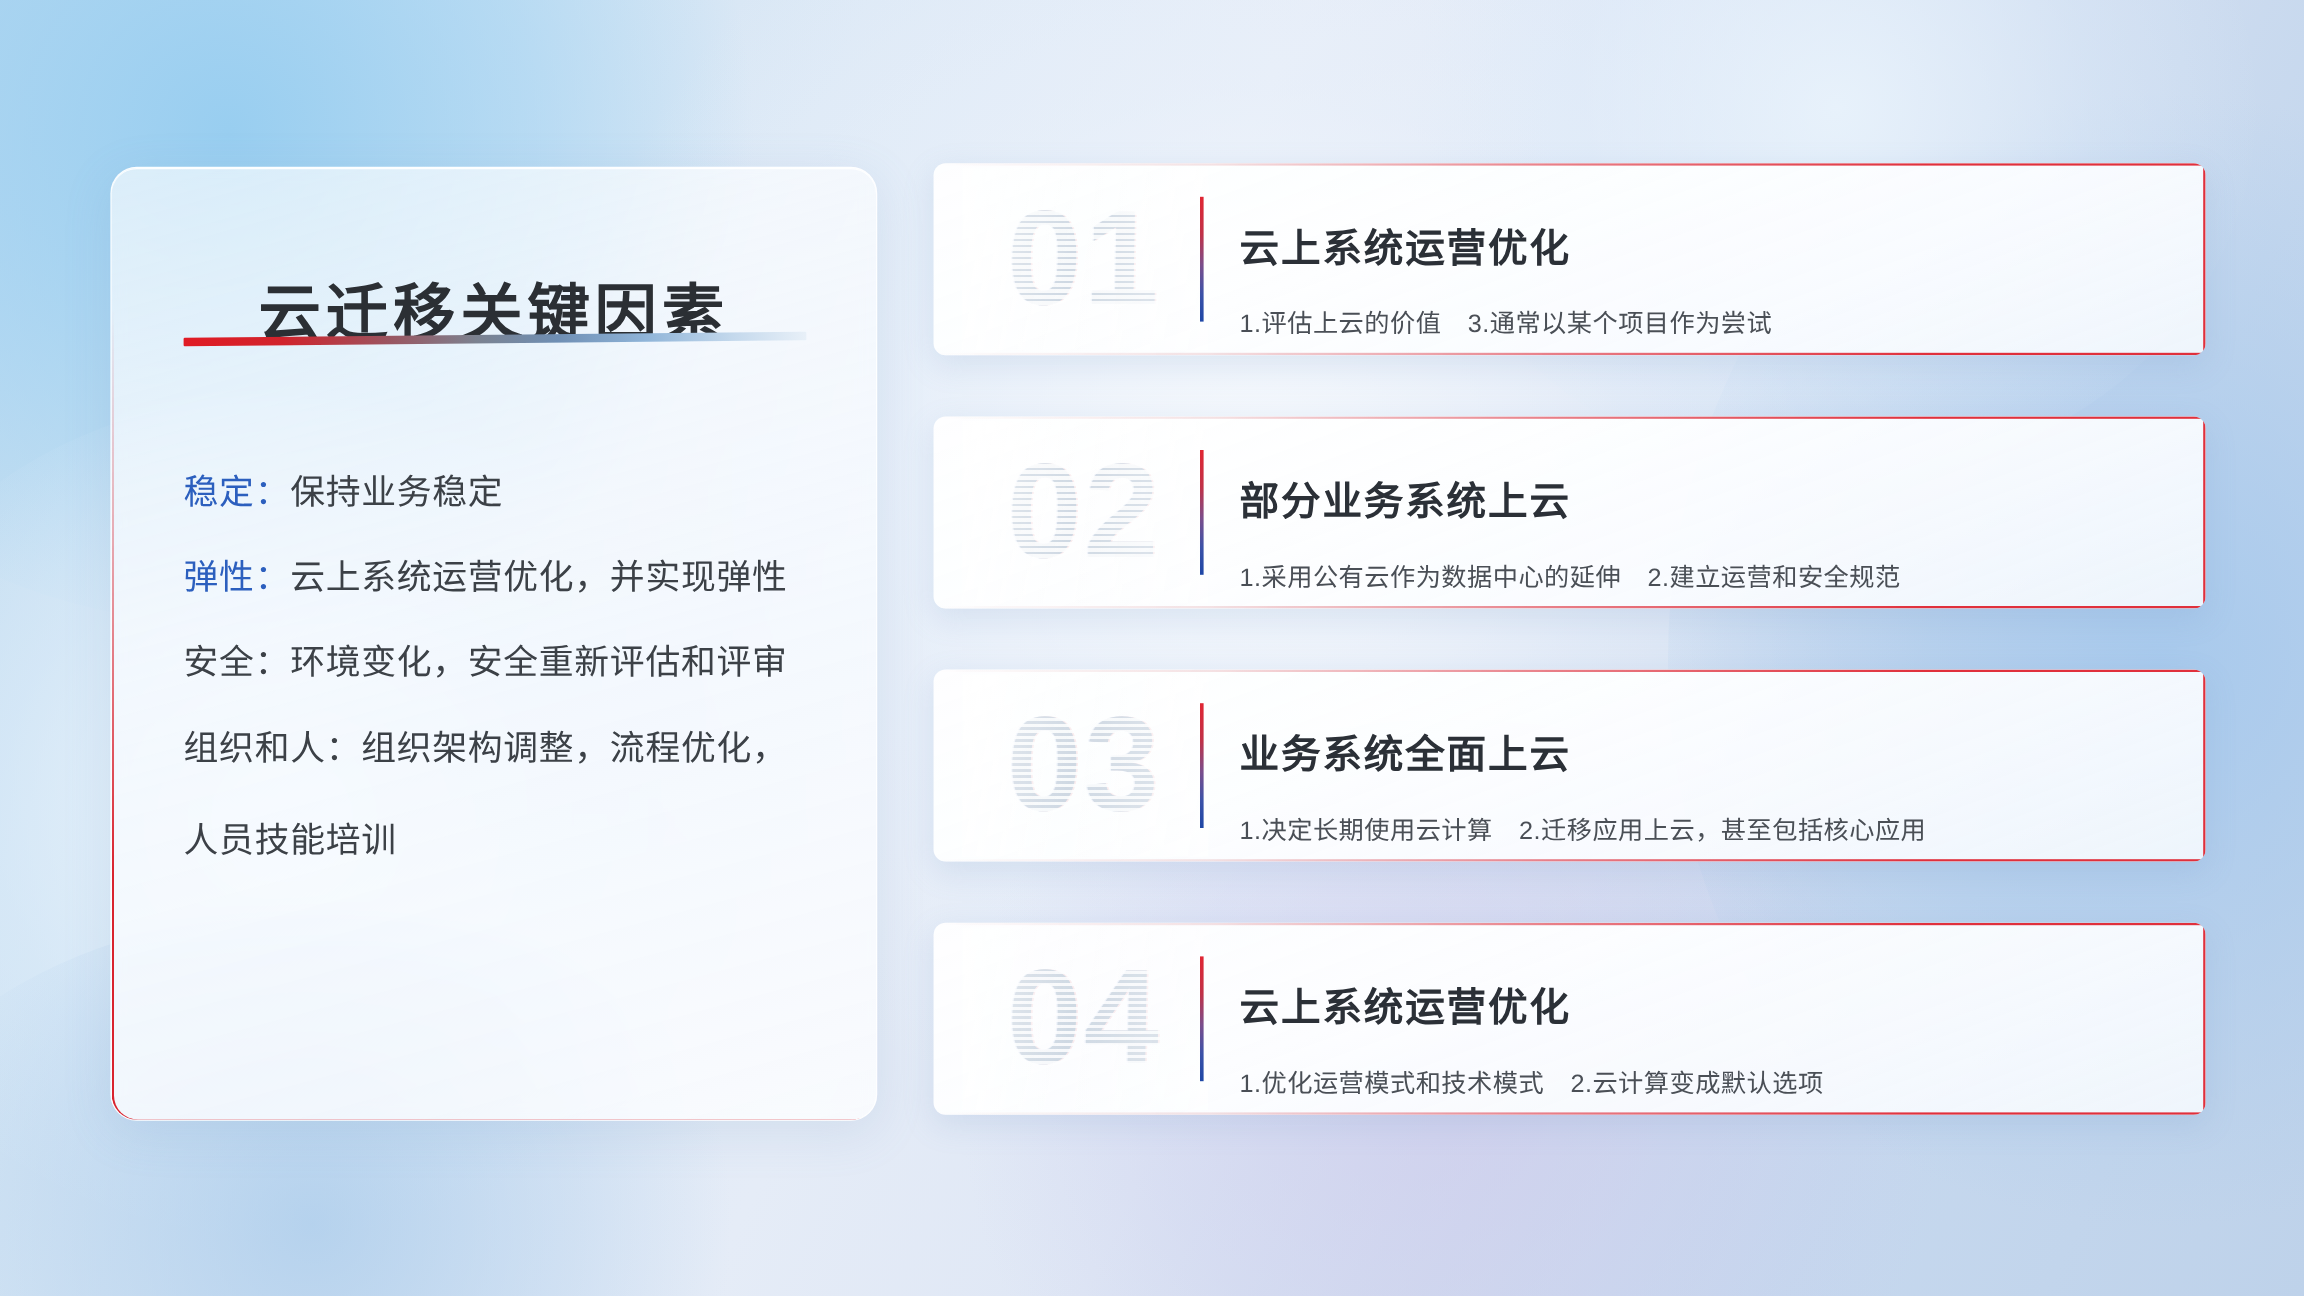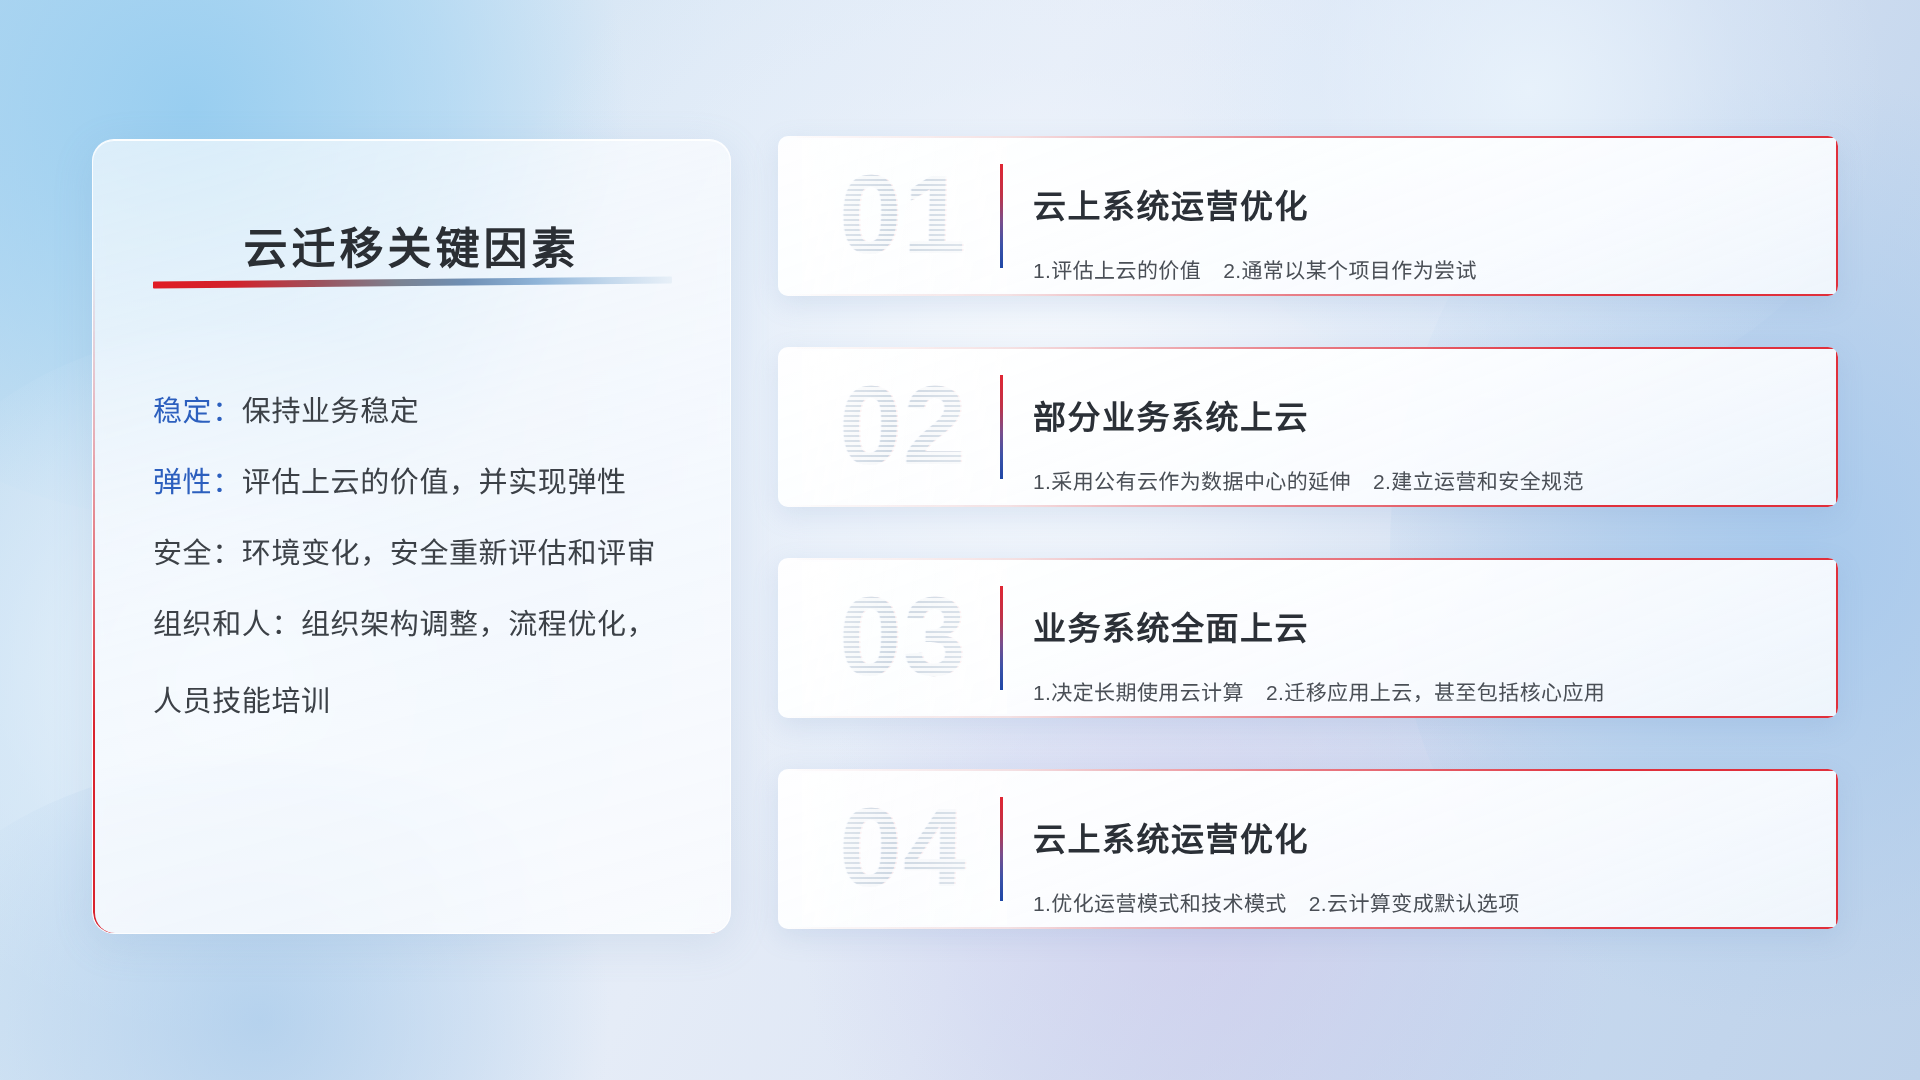--- a/index.html
+++ b/index.html
@@ -99,21 +99,21 @@
     -webkit-mask-image: linear-gradient(200deg, rgba(0,0,0,0) 34%, rgba(0,0,0,0.35) 52%, #000 80%);
     mask-image: linear-gradient(200deg, rgba(0,0,0,0) 34%, rgba(0,0,0,0.35) 52%, #000 80%);
     pointer-events: none;
   }
 
   #left-title {
     position: absolute;
     left: 0; right: 0;
     top: 44px;
     text-align: center;
-    font-size: 44px;
+    font-size: 52px;
     font-weight: 700;
     letter-spacing: 4px;
     color: #2b2f34;
     white-space: nowrap;
   }
   #left-title-rule {
     position: absolute;
     left: 60px;
     top: 139px;
     width: 519px;
@@ -282,21 +282,21 @@
     <h1 id="left-title">云迁移关键因素</h1>
     <div id="left-title-rule"></div>
 
     <div id="left-list">
 
       <p class="left-line">
         <span class="lbl-blue">稳定：</span><span>保持业务稳定</span>
       </p>
 
       <p class="left-line">
-        <span class="lbl-blue">弹性：</span><span>评估上云的价值，并实现弹性</span>
+        <span class="lbl-blue">弹性：</span><span>云上系统运营优化，并实现弹性</span>
       </p>
 
       <p class="left-line">
         <span class="lbl-dark">安全：</span><span>环境变化，安全重新评估和评审</span>
       </p>
 
 
       <p class="left-line tight">
         <span class="lbl-dark">组织和人：</span><span>组织架构调整，流程优化，</span>
       </p>
@@ -313,21 +313,21 @@
     <article class="step-card">
       <div class="card-rule-top"></div>
       <div class="card-rule-bottom"></div>
       <div class="card-edge-right"></div>
       <div class="card-num">01</div>
       <div class="card-num-fade"></div>
       <div class="card-divider"></div>
       <div class="card-body">
         <h2 class="card-title">云上系统运营优化</h2>
         <p class="card-desc">
-          <span>1.评估上云的价值</span><span class="gap"></span><span>2.通常以某个项目作为尝试</span>
+          <span>1.评估上云的价值</span><span class="gap"></span><span>3.通常以某个项目作为尝试</span>
         </p>
       </div>
     </article>
 
     <article class="step-card">
       <div class="card-rule-top"></div>
       <div class="card-rule-bottom"></div>
       <div class="card-edge-right"></div>
       <div class="card-num">02</div>
       <div class="card-num-fade"></div>

